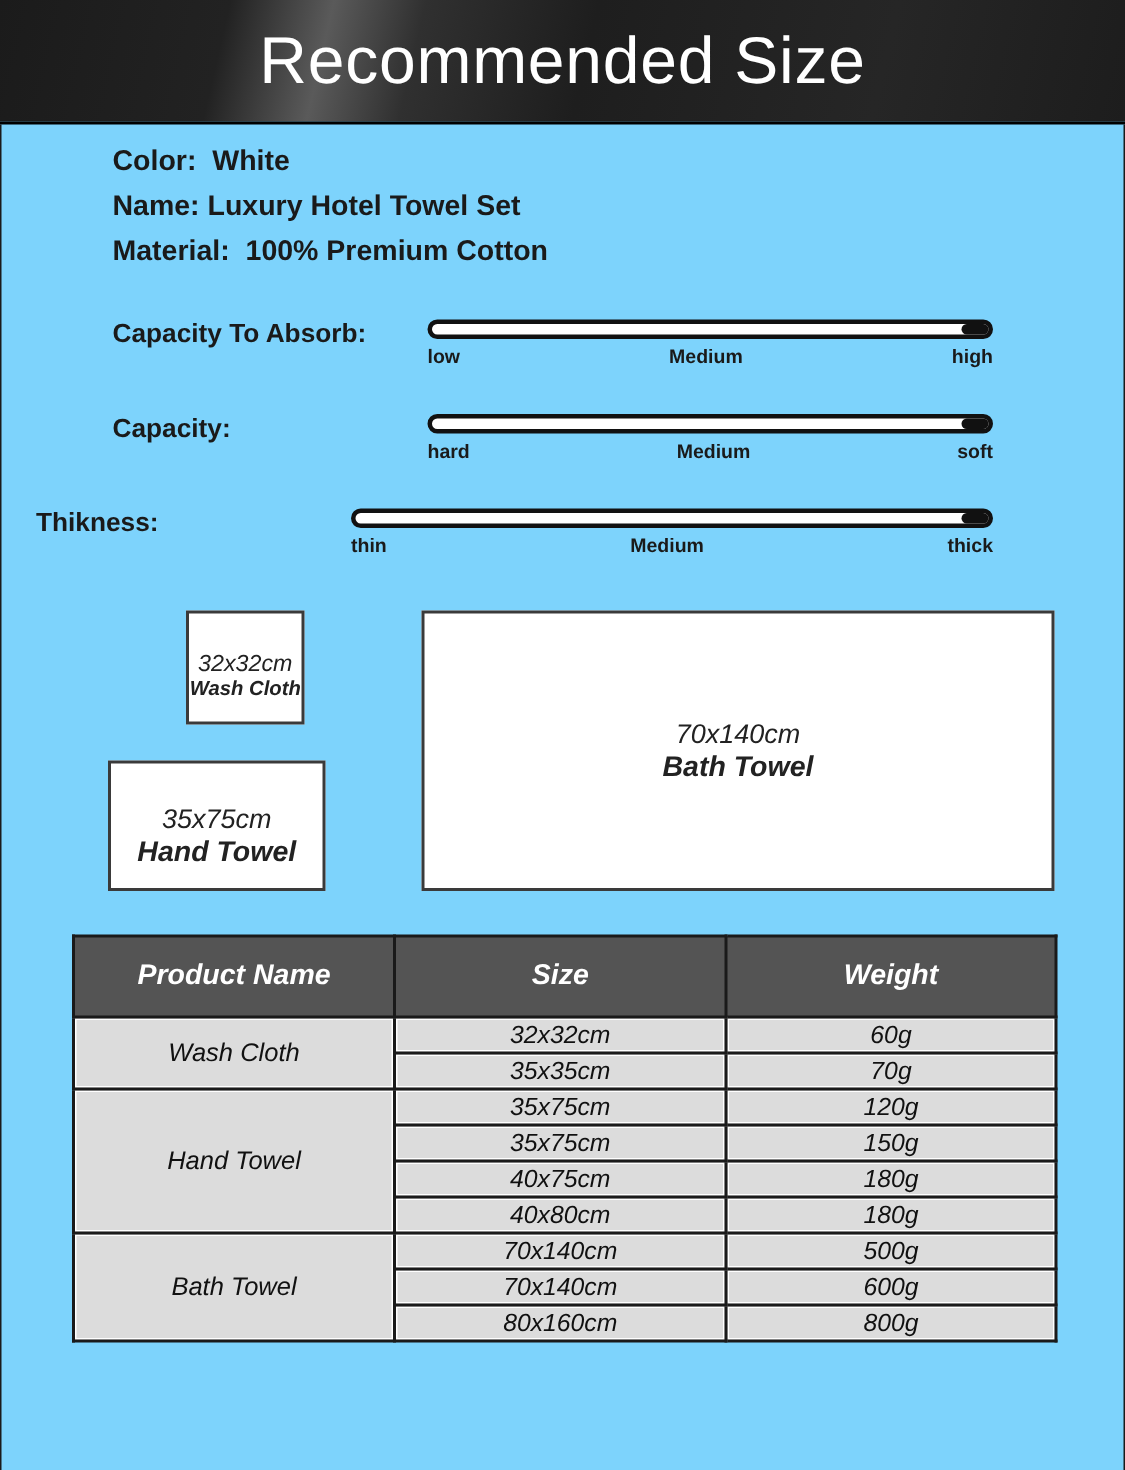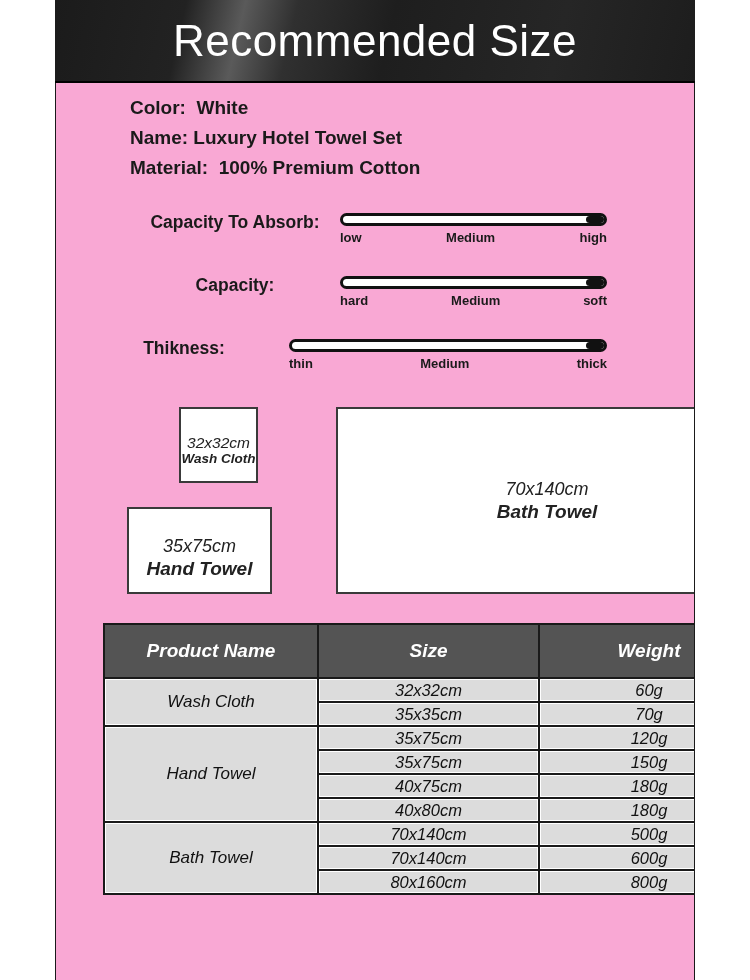--- a/index.html
+++ b/index.html
@@ -1,23 +1,23 @@
 <!DOCTYPE html>
 <html style="--frame-line: #1a1a1a; --banner-bg: #1e1e1e; --slider-line: #111111; --table-header-bg: #545454; --table-row-bg: #dcdcdc; --table-border: #1a1a1a;"><head>
 <meta charset="utf-8">
 <style>
   * { margin: 0; padding: 0; box-sizing: border-box; }
   html, body { background: #ffffff; }
   body { font-family: "Liberation Sans", sans-serif; color: #1a1a1a; }
 
   .page {
     position: relative;
-    width: 640px;
+    width: 750px;
     height: 980px;
-    background: #f9a8d4;
+    background: #7dd3fc;
     overflow: hidden;
     margin: 0 auto;
   }
   
   .page::before, .page::after {
     content: "";
     position: absolute;
     top: 83px;
     bottom: 0;
     width: 1px;
@@ -49,21 +49,21 @@
   
   .info { padding: 10px 0 0 75px; }
   .info .line {
     font-size: 19px;
     font-weight: 600;
     line-height: 30px;
     white-space: pre-wrap;
   }
 
   
-  .sliders { margin-top: 28px; text-align: center; }
+  .sliders { margin-top: 28px; }
   .slider-row {
     display: flex;
     align-items: flex-start;
     padding-left: 75px;
     padding-right: 88px;
     margin-bottom: 28px;
   }
   .slider-row:last-child { margin-bottom: 0; padding-left: 24px; }
   .slider-label {
     flex: 0 0 210px;

